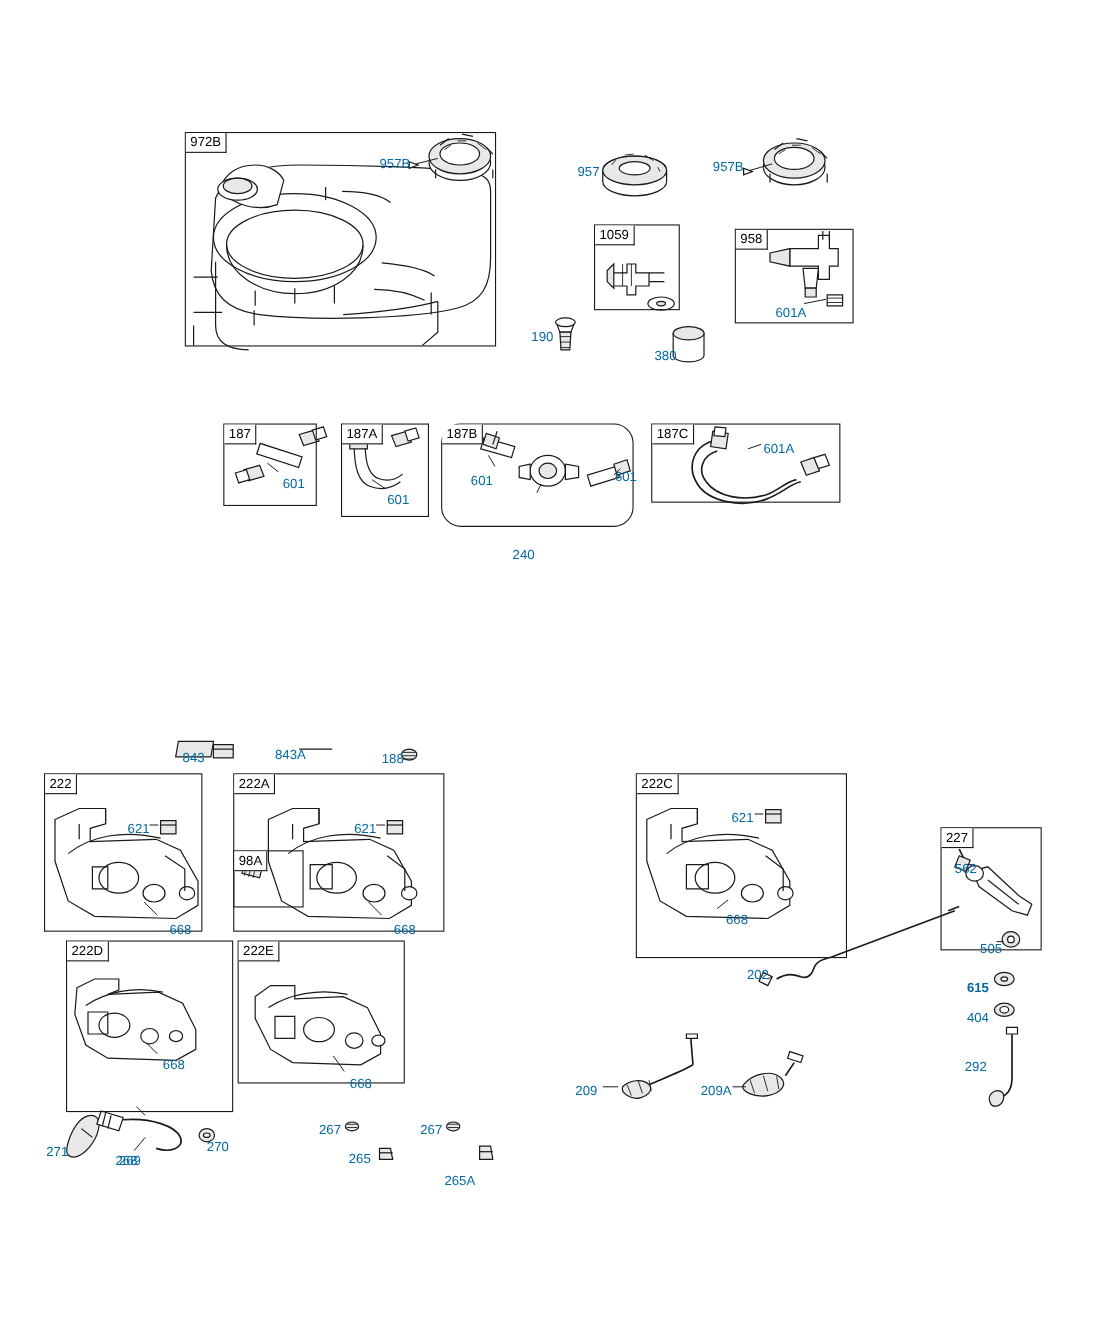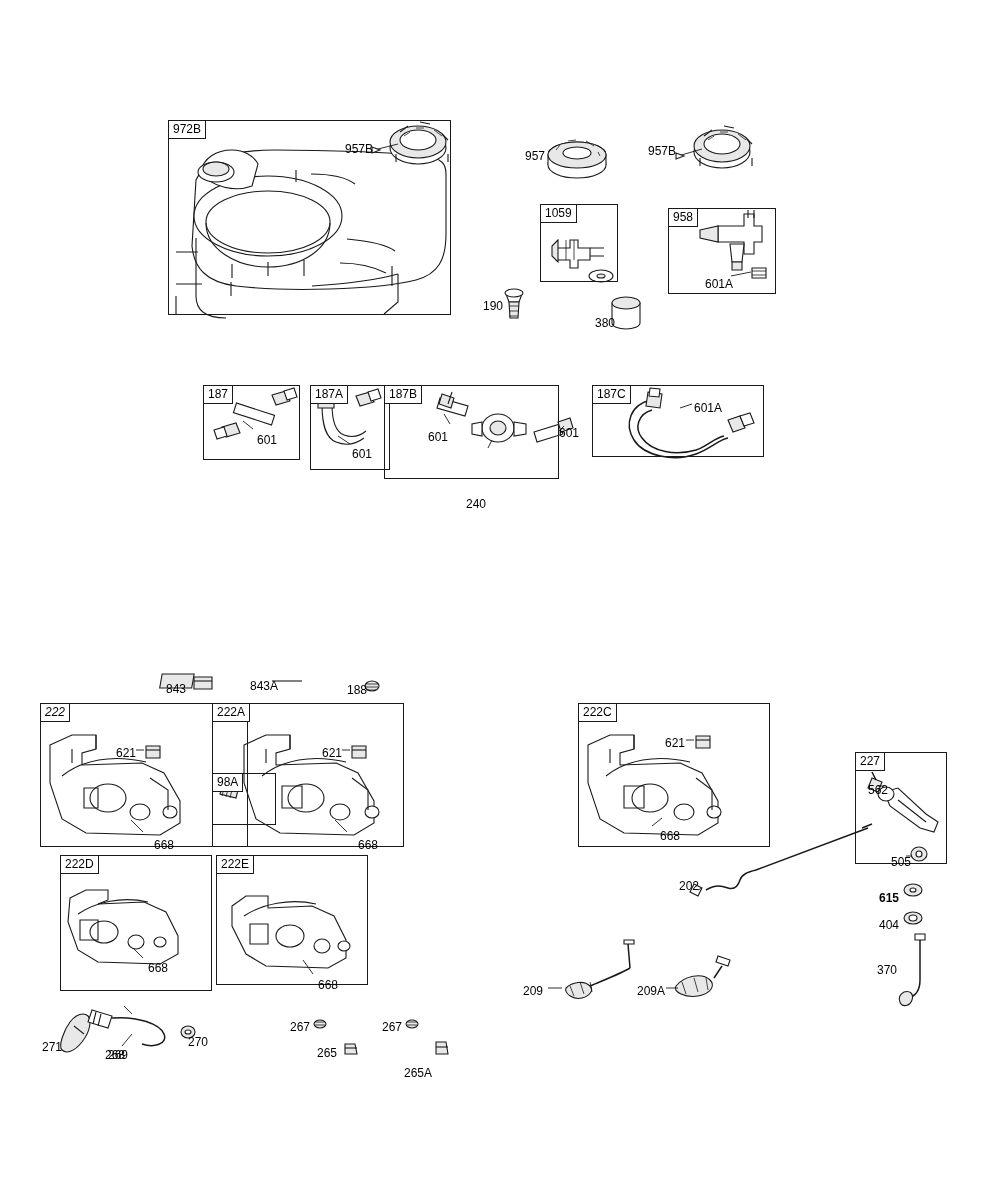--- a/index.html
+++ b/index.html
@@ -1,18 +1,18 @@
 <!DOCTYPE html>
 <html><head>
 <meta charset="utf-8">
 <style>
   html,body{margin:0;padding:0;background:#ffffff;}
   body{width:1000px;height:1200px;position:relative;font-family:"Liberation Sans",sans-serif;color:#000;}
   #sheet{position:absolute;inset:0;}
-  .lbl{position:absolute;font-size:12px;line-height:12px;color:#000000;white-space:nowrap;}
+  .lbl{position:absolute;font-size:12px;line-height:12px;color:#0369a1;white-space:nowrap;}
   .box{position:absolute;border:1.4px solid #1a1a1a;box-sizing:border-box;background:transparent;}
   .boxlbl{position:absolute;font-size:12px;line-height:13px;padding:2px 4px 2px 4px;border:1.4px solid #1a1a1a;border-left:none;border-top:none;background:#fff;left:0;top:0;box-sizing:border-box;}
   svg{position:absolute;left:0;top:0;width:1000px;height:1200px;overflow:visible;}
   .ln{stroke:#1a1a1a;stroke-width:1.1;fill:none;}
   .ln2{stroke:#1a1a1a;stroke-width:1.5;fill:none;}
   .thin{stroke:#1a1a1a;stroke-width:0.8;fill:none;}
   .fillw{fill:#ffffff;stroke:#1a1a1a;stroke-width:1.1;}
   .fillg{fill:#e8e8e8;stroke:#1a1a1a;stroke-width:1.1;}
   .lead{stroke:#1a1a1a;stroke-width:0.9;fill:none;}
 </style>
@@ -313,45 +313,45 @@
 
 <div class="box" style="left:168px;top:120px;width:283px;height:195px;">
   <div class="boxlbl">972B</div>
 </div>
 <div class="box" style="left:540px;top:204px;width:78px;height:78px;">
   <div class="boxlbl">1059</div>
 </div>
 <div class="box" style="left:668px;top:208px;width:108px;height:86px;">
   <div class="boxlbl">958</div>
 </div>
-<div class="box" style="left:203px;top:385px;width:97px;height:75px;">
+<div class="box" style="left:203px;top:385px;width:85px;height:75px;">
   <div class="boxlbl">187</div>
 </div>
 <div class="box" style="left:310px;top:385px;width:80px;height:85px;">
   <div class="boxlbl">187A</div>
 </div>
-<div class="box" style="left:384px;top:385px;width:175px;height:94px;">
+<div class="box" style="left:401px;top:385px;width:175px;height:94px;border-radius:18px;">
   <div class="boxlbl">187B</div>
 </div>
 <div class="box" style="left:592px;top:385px;width:172px;height:72px;">
   <div class="boxlbl">187C</div>
 </div>
-<div class="box" style="left:40px;top:703px;width:208px;height:144px;font-style:italic;">
+<div class="box" style="left:40px;top:703px;width:144px;height:144px;">
   <div class="boxlbl">222</div>
 </div>
 <div class="box" style="left:212px;top:703px;width:192px;height:144px;">
   <div class="boxlbl">222A</div>
 </div>
 <div class="box" style="left:212px;top:773px;width:64px;height:52px;">
   <div class="boxlbl">98A</div>
 </div>
-<div class="box" style="left:578px;top:703px;width:192px;height:144px;">
+<div class="box" style="left:578px;top:703px;width:192px;height:168px;">
   <div class="boxlbl">222C</div>
 </div>
-<div class="box" style="left:60px;top:855px;width:152px;height:136px;">
+<div class="box" style="left:60px;top:855px;width:152px;height:156px;">
   <div class="boxlbl">222D</div>
 </div>
 <div class="box" style="left:216px;top:855px;width:152px;height:130px;">
   <div class="boxlbl">222E</div>
 </div>
 <div class="box" style="left:855px;top:752px;width:92px;height:112px;">
   <div class="boxlbl">227</div>
 </div>
 
 <div class="lbl" style="left:345px;top:143px;">957B</div>
@@ -372,21 +372,21 @@
 <div class="lbl" style="left:116px;top:747px;">621</div>
 <div class="lbl" style="left:154px;top:839px;">668</div>
 <div class="lbl" style="left:322px;top:747px;">621</div>
 <div class="lbl" style="left:358px;top:839px;">668</div>
 <div class="lbl" style="left:665px;top:737px;">621</div>
 <div class="lbl" style="left:660px;top:830px;">668</div>
 <div class="lbl" style="left:868px;top:784px;">562</div>
 <div class="lbl" style="left:891px;top:856px;">505</div>
 <div class="lbl" style="left:879px;top:892px;font-weight:bold;">615</div>
 <div class="lbl" style="left:879px;top:919px;">404</div>
-<div class="lbl" style="left:877px;top:964px;">370</div>
+<div class="lbl" style="left:877px;top:964px;">292</div>
 <div class="lbl" style="left:679px;top:880px;">202</div>
 <div class="lbl" style="left:148px;top:962px;">668</div>
 <div class="lbl" style="left:318px;top:979px;">668</div>
 <div class="lbl" style="left:105px;top:1004px;margin-top:45px;">268</div>
 <div class="lbl" style="left:42px;top:1041px;">271</div>
 <div class="lbl" style="left:108px;top:1049px;">269</div>
 <div class="lbl" style="left:188px;top:1036px;">270</div>
 <div class="lbl" style="left:290px;top:1021px;">267</div>
 <div class="lbl" style="left:382px;top:1021px;">267</div>
 <div class="lbl" style="left:317px;top:1047px;">265</div>

